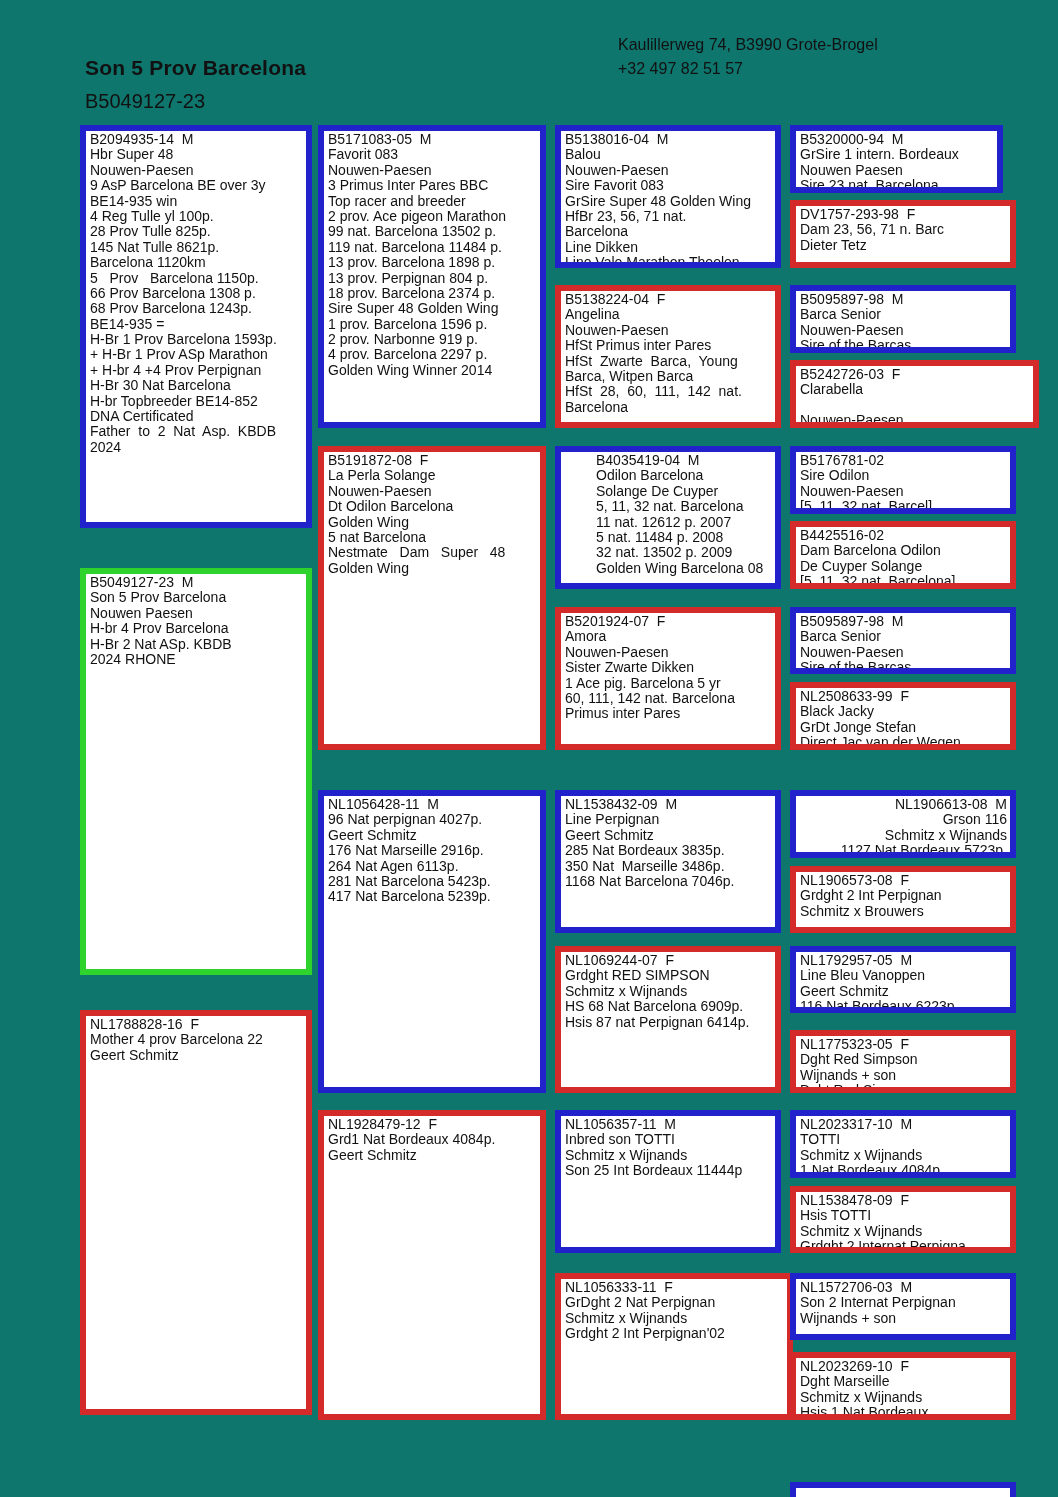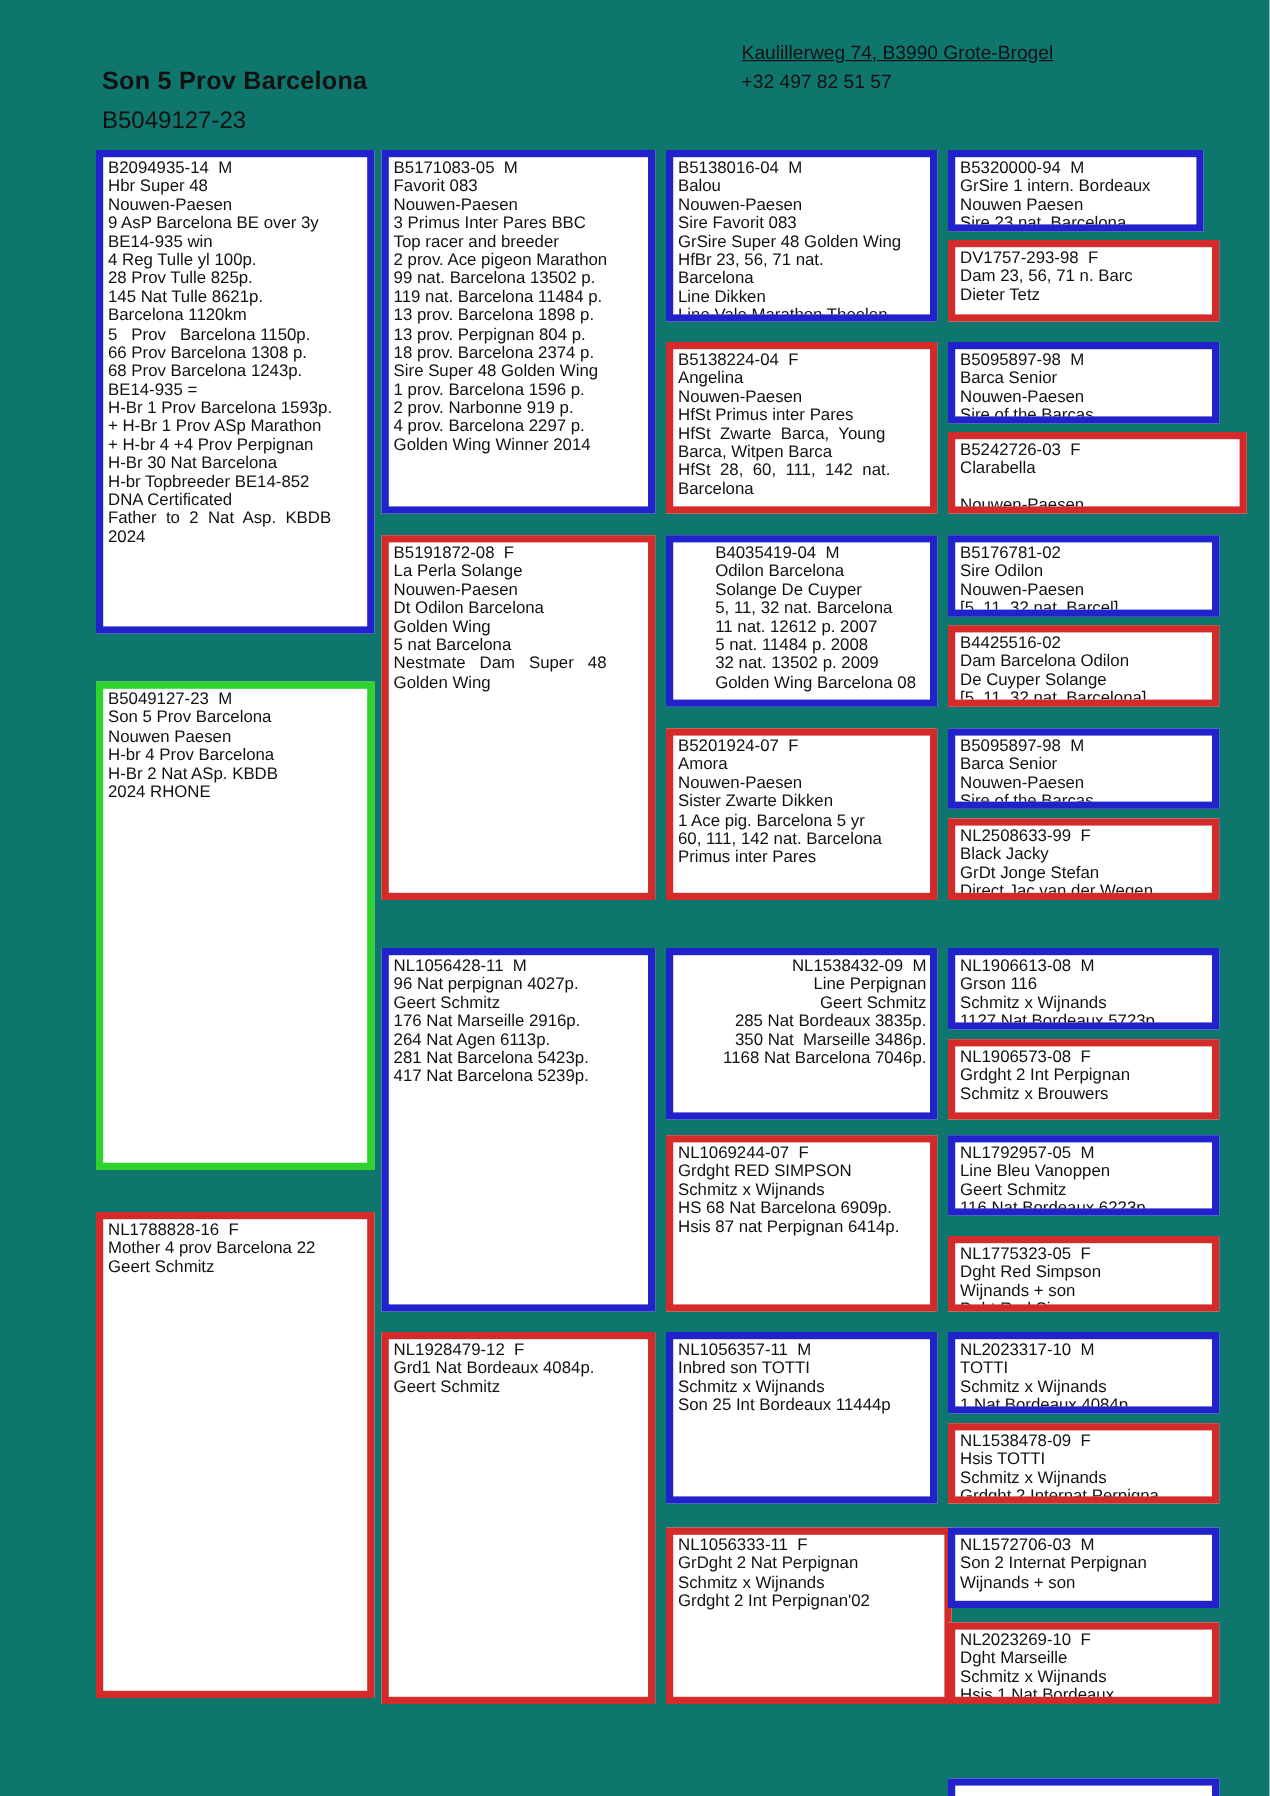--- a/index.html
+++ b/index.html
@@ -14,21 +14,21 @@
   .hdr-left-title{
     position:absolute;left:85px;top:56px;
     font-size:21px;font-weight:bold;letter-spacing:.2px;
   }
   .hdr-left-ring{
     position:absolute;left:85px;top:90px;
     font-size:20px;font-weight:normal;
   }
   .hdr-right{position:absolute;left:618px;top:36px;width:420px;}
   .hdr-right-title{font-size:28px;font-weight:bold;margin:0 0 8px 0;}
-  .hdr-right-addr{font-size:16px;margin:0 0 6px 0;text-decoration:underline;}
+  .hdr-right-addr{font-size:16px;margin:0 0 6px 0;}
   .hdr-right-phone{font-size:16px;margin:0;}
   .box{
     position:absolute;
     box-sizing:border-box;
     border:6px solid #be185d;
     background:#fff;
     padding:1px 3px 0 4px;
     overflow:hidden;
   }
   .line{
@@ -164,21 +164,21 @@
       </div>
       <div class="box" style="left: 555px; top: 607px; width: 226px; height: 143px; border-color: rgb(212, 42, 42);">
         <div class="line">B5201924-07  F</div>
         <div class="line">Amora</div>
         <div class="line">Nouwen-Paesen</div>
         <div class="line">Sister Zwarte Dikken</div>
         <div class="line">1 Ace pig. Barcelona 5 yr</div>
         <div class="line">60, 111, 142 nat. Barcelona</div>
         <div class="line">Primus inter Pares</div>
       </div>
-      <div class="box" style="left: 555px; top: 790px; width: 226px; height: 143px; border-color: rgb(34, 34, 204); text-align: right;">
+      <div class="box" style="left: 555px; top: 790px; width: 226px; height: 143px; border-color: rgb(34, 34, 204);">
         <div class="line">NL1538432-09  M</div>
         <div class="line">Line Perpignan</div>
         <div class="line">Geert Schmitz</div>
         <div class="line">285 Nat Bordeaux 3835p.</div>
         <div class="line">350 Nat  Marseille 3486p.</div>
         <div class="line">1168 Nat Barcelona 7046p.</div>
       </div>
       <div class="box" style="left: 555px; top: 946px; width: 226px; height: 147px; border-color: rgb(212, 42, 42);">
         <div class="line">NL1069244-07  F</div>
         <div class="line">Grdght RED SIMPSON</div>
@@ -238,21 +238,21 @@
         <div class="line">Barca Senior</div>
         <div class="line">Nouwen-Paesen</div>
         <div class="line">Sire of the Barcas</div>
       </div>
       <div class="box" style="left: 790px; top: 682px; width: 226px; height: 68px; border-color: rgb(212, 42, 42);">
         <div class="line">NL2508633-99  F</div>
         <div class="line">Black Jacky</div>
         <div class="line">GrDt Jonge Stefan</div>
         <div class="line">Direct Jac van der Wegen</div>
       </div>
-      <div class="box" style="left: 790px; top: 790px; width: 226px; height: 68px; border-color: rgb(34, 34, 204);">
+      <div class="box" style="left: 790px; top: 790px; width: 226px; height: 68px; border-color: rgb(34, 34, 204); text-align: right;">
         <div class="line">NL1906613-08  M</div>
         <div class="line">Grson 116</div>
         <div class="line">Schmitz x Wijnands</div>
         <div class="line">1127 Nat Bordeaux 5723p.</div>
       </div>
       <div class="box" style="left: 790px; top: 866px; width: 226px; height: 67px; border-color: rgb(212, 42, 42);">
         <div class="line">NL1906573-08  F</div>
         <div class="line">Grdght 2 Int Perpignan</div>
         <div class="line">Schmitz x Brouwers</div>
       </div>

